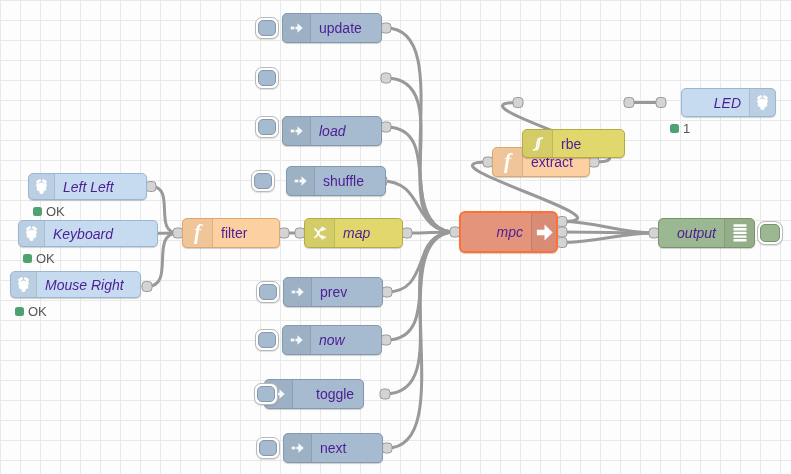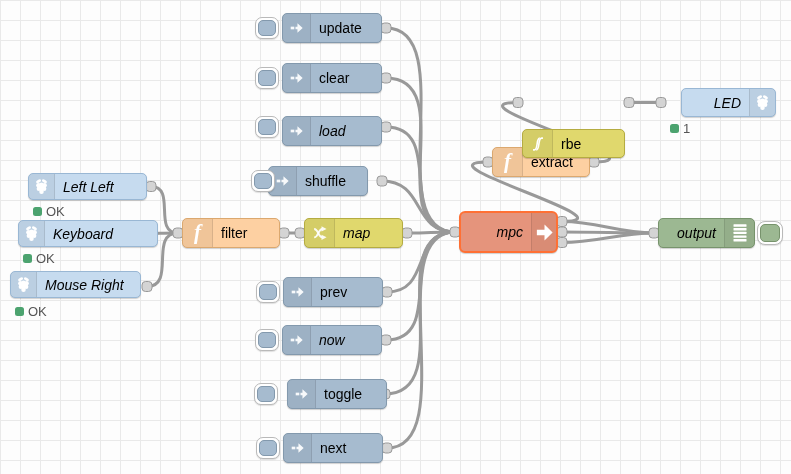--- a/index.html
+++ b/index.html
@@ -14,21 +14,21 @@
   #wire-layer { position:absolute; left:0; top:0; width:100%; height:100%; }
   .wire { stroke:#999; stroke-width:3; fill:none; stroke-linecap:round; }
   .port { fill:#d4d4d4; stroke:#999; stroke-width:1; }
   .node {
     position:absolute; display:flex; align-items:stretch;
     border:1px solid; border-radius:5px;
     box-shadow:0 1px 1px rgba(0,0,0,0.18);
   }
   .node.selected { border-width:2px; border-radius:6px; }
   .node .label {
-    flex:1; align-self:center; font-size:14px; color:#000000;
+    flex:1; align-self:center; font-size:14px; color:#4c1d95;
     white-space:nowrap; padding:0 8px; overflow:hidden;
   }
   .node .label.align-right { text-align:right; }
   .node .label.italic { font-style:italic; }
   .icon-region {
     width:30px; flex:0 0 auto; background:rgba(0,0,0,0.05);
     display:flex; align-items:center; justify-content:center;
   }
   .icon-region.left  { border-right:1px solid rgba(0,0,0,0.1); border-radius:4px 0 0 4px; }
   .icon-region.right { border-left:1px solid rgba(0,0,0,0.1);  border-radius:0 4px 4px 0; }
@@ -105,45 +105,36 @@
         <svg width="18" height="18" viewBox="0 0 20 20">
           <path d="M3 8.5h4v3H3z" fill="#fff" opacity=".92"></path>
           <path d="M8.3 8.5h2.2V4.6L16.3 10l-5.8 5.4v-3.9H8.3z" fill="#fff" opacity=".92"></path>
         </svg>
       </div>
       <span class="label">update</span>
     </div>
     <div class="btn left" style="left: 255px; top: 17px;">
       <div class="btn-inner" style="background: rgb(166, 187, 207); border-color: rgb(131, 153, 173);"></div>
     </div>
-    <div class="node t-inject" style="left: 282px; top: 63px; width: 100px; height: 30px; background: rgb(166, 187, 207); border-color: rgb(131, 153, 173);">
-      <div class="icon-region left">
-        <svg width="18" height="18" viewBox="0 0 20 20">
-          <path d="M3 8.5h4v3H3z" fill="#fff" opacity=".92"></path>
-          <path d="M8.3 8.5h2.2V4.6L16.3 10l-5.8 5.4v-3.9H8.3z" fill="#fff" opacity=".92"></path>
-        </svg>
-      </div>
-      <span class="label">clear</span>
-    </div>
     <div class="btn left" style="left: 255px; top: 67px;">
       <div class="btn-inner" style="background: rgb(166, 187, 207); border-color: rgb(131, 153, 173);"></div>
     </div>
     <div class="node t-inject" style="left: 282px; top: 116px; width: 100px; height: 30px; background: rgb(166, 187, 207); border-color: rgb(131, 153, 173);">
       <div class="icon-region left">
         <svg width="18" height="18" viewBox="0 0 20 20">
           <path d="M3 8.5h4v3H3z" fill="#fff" opacity=".92"></path>
           <path d="M8.3 8.5h2.2V4.6L16.3 10l-5.8 5.4v-3.9H8.3z" fill="#fff" opacity=".92"></path>
         </svg>
       </div>
       <span class="label italic">load</span>
     </div>
     <div class="btn left" style="left: 255px; top: 116px;">
       <div class="btn-inner" style="background: rgb(166, 187, 207); border-color: rgb(131, 153, 173);"></div>
     </div>
-    <div class="node t-inject" style="left: 268px; top: 166px; width: 100px; height: 30px; background: rgb(166, 187, 207); border-color: rgb(131, 153, 173);">
+    <div class="node t-inject" style="left: 286px; top: 166px; width: 100px; height: 30px; background: rgb(166, 187, 207); border-color: rgb(131, 153, 173);">
       <div class="icon-region left">
         <svg width="18" height="18" viewBox="0 0 20 20">
           <path d="M3 8.5h4v3H3z" fill="#fff" opacity=".92"></path>
           <path d="M8.3 8.5h2.2V4.6L16.3 10l-5.8 5.4v-3.9H8.3z" fill="#fff" opacity=".92"></path>
         </svg>
       </div>
       <span class="label">shuffle</span>
     </div>
     <div class="btn left" style="left: 251px; top: 170px;">
       <div class="btn-inner" style="background: rgb(166, 187, 207); border-color: rgb(131, 153, 173);"></div>
@@ -165,21 +156,21 @@
         <svg width="18" height="18" viewBox="0 0 20 20">
           <path d="M3 8.5h4v3H3z" fill="#fff" opacity=".92"></path>
           <path d="M8.3 8.5h2.2V4.6L16.3 10l-5.8 5.4v-3.9H8.3z" fill="#fff" opacity=".92"></path>
         </svg>
       </div>
       <span class="label italic">now</span>
     </div>
     <div class="btn left" style="left: 255px; top: 329px;">
       <div class="btn-inner" style="background: rgb(166, 187, 207); border-color: rgb(131, 153, 173);"></div>
     </div>
-    <div class="node t-inject" style="left: 287px; top: 379px; width: 100px; height: 30px; background: rgb(166, 187, 207); border-color: rgb(131, 153, 173);">
+    <div class="node t-inject" style="left: 264px; top: 379px; width: 100px; height: 30px; background: rgb(166, 187, 207); border-color: rgb(131, 153, 173); gap: 15px;">
       <div class="icon-region left">
         <svg width="18" height="18" viewBox="0 0 20 20">
           <path d="M3 8.5h4v3H3z" fill="#fff" opacity=".92"></path>
           <path d="M8.3 8.5h2.2V4.6L16.3 10l-5.8 5.4v-3.9H8.3z" fill="#fff" opacity=".92"></path>
         </svg>
       </div>
       <span class="label">toggle</span>
     </div>
     <div class="btn left" style="left: 254px; top: 383px;">
       <div class="btn-inner" style="background: rgb(166, 187, 207); border-color: rgb(131, 153, 173);"></div>

